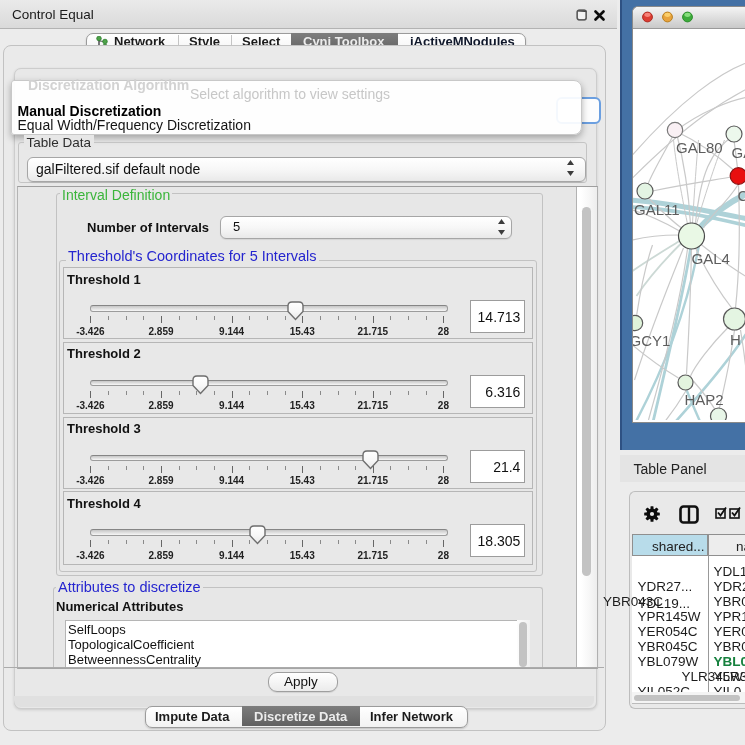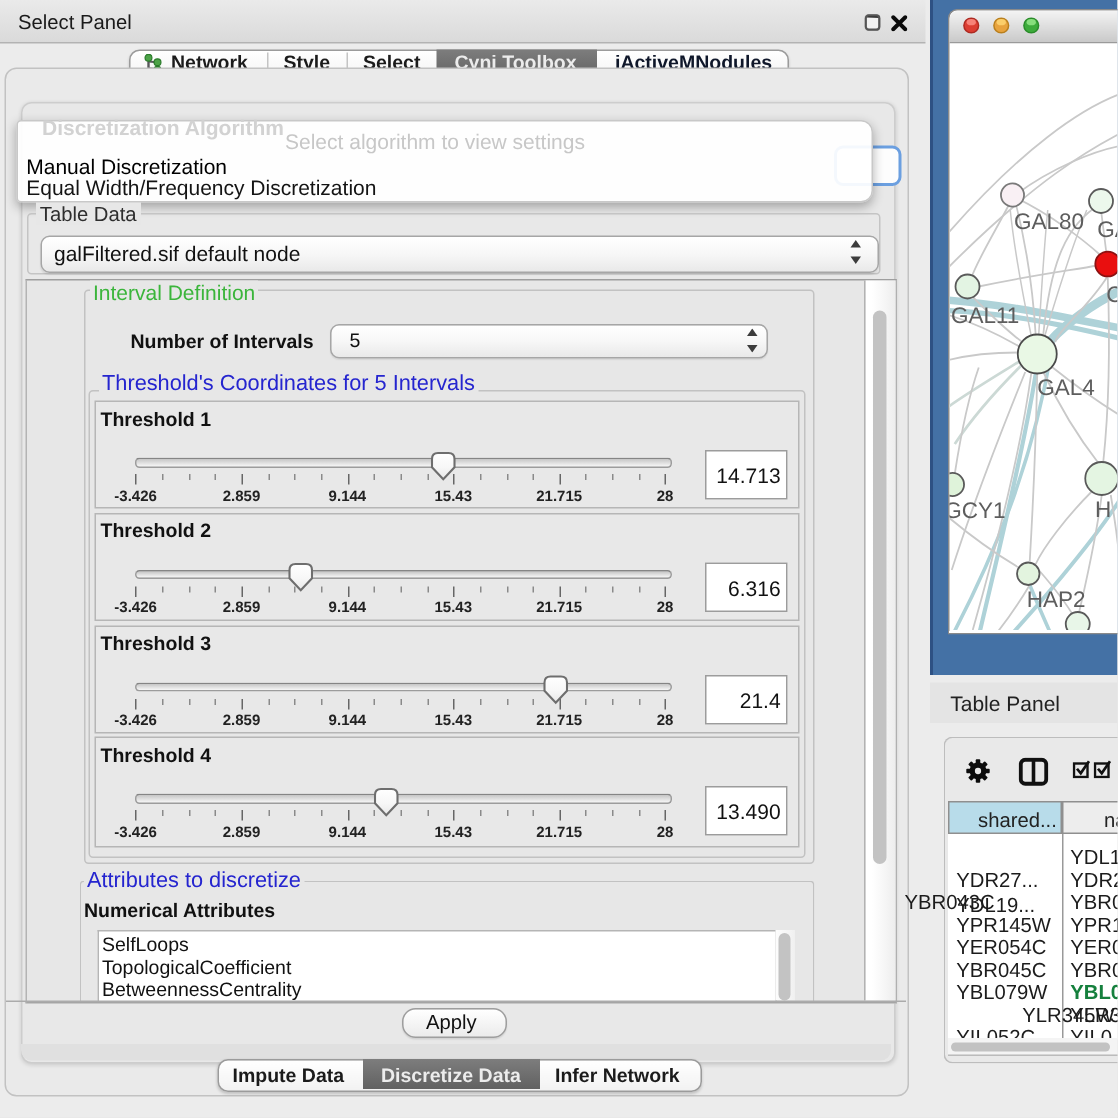--- a/index.html
+++ b/index.html
@@ -9,21 +9,21 @@
   .ab{position:absolute;}
   .txt{position:absolute;white-space:nowrap;}
   .combo{background:linear-gradient(#ffffff 0%,#f7f7f7 50%,#e9e9e9 100%);
        border:1px solid #a6a6a6;border-radius:6px;box-shadow:0 1px 1px rgba(0,0,0,0.08);}
 </style>
 </head>
 <body>
 
 <div class="ab" style="left:0;top:0;width:617px;height:28px;
      background:linear-gradient(#eaeaea,#dadada);border-bottom:1px solid #b3b3b3;"></div>
-<div class="txt" style="left:12px;top:7px;font-size:13.5px;color:#1a1a1a;">Select Panel</div>
+<div class="txt" style="left:12px;top:7px;font-size:13.5px;color:#1a1a1a;">Control Equal</div>
 <svg class="ab" style="left:576px;top:9px;" width="12" height="12" viewBox="0 0 12 12">
 <rect x="1.2" y="1.2" width="9" height="9.6" rx="2" fill="#f2f2f2" stroke="#8a8a8a" stroke-width="1.6"></rect>
 <path d="M2.4,1.4 L9.8,1.4 Q10.4,1.4 10.4,2 L10.4,3 L2,2.6 Z" fill="#333"></path>
 <rect x="1.2" y="1.2" width="9" height="9.6" rx="2" fill="none" stroke="#555" stroke-width="1.2"></rect>
 </svg>
 <svg class="ab" style="left:594px;top:10px;" width="11" height="11" viewBox="0 0 11 11">
 <path d="M1.5,1.5 L9.5,9.5 M9.5,1.5 L1.5,9.5" stroke="#0a0a0a" stroke-width="2.6" stroke-linecap="round"></path>
 </svg>
 
 <div class="ab" style="left:86px;top:33px;width:438px;height:20px;
@@ -56,21 +56,21 @@
 
 <div class="txt" style="left:28px;top:77px;font-size:14px;font-weight:bold;color:#d2d2d2;z-index:5;">Discretization Algorithm</div>
 
 <div class="ab" style="left:556px;top:97px;width:41px;height:23px;border-radius:6px;
      border:2.5px solid #6b9fe0;background:#fdfdfd;"></div>
 
 <div class="ab" style="left:10.5px;top:79.5px;width:569px;height:53px;
      background:rgba(255,255,255,0.93);border:1px solid #c8c8c8;border-radius:3px 8px 8px 3px;
      box-shadow:0 3px 7px rgba(0,0,0,0.3);"></div>
 <div class="txt" style="left:190px;top:85.5px;font-size:14px;color:#c7c7c7;z-index:5;">Select algorithm to view settings</div>
-<div class="txt" style="left:17.5px;top:102.5px;font-size:14px;font-weight:normal;color:#000;">Manual Discretization</div>
+<div class="txt" style="left:17.5px;top:102.5px;font-size:14px;font-weight:bold;color:#000;">Manual Discretization</div>
 <div class="txt" style="left:17.5px;top:117px;font-size:14px;color:#141414;">Equal Width/Frequency Discretization</div>
 
 <div class="ab" style="left:17.5px;top:141.5px;width:567px;height:39.5px;
      border:1px solid #c4c4c4;border-radius:3px;"></div>
 <div class="txt" style="left:23.5px;top:135px;font-size:13.5px;color:#2e2e2e;background:#e7e7e7;padding:0 3px;">Table Data</div>
 <div class="ab combo" style="left:26.5px;top:156.5px;width:557px;height:23px;"></div>
 <div class="txt" style="left:36px;top:160.5px;font-size:14px;color:#111;">galFiltered.sif default node</div>
 <svg class="ab" style="left:566px;top:160px;" width="9" height="16" viewBox="0 0 9 16">
   <path d="M4.5,0 L8,5 L1,5 Z" fill="#3c3c3c"></path>
   <path d="M4.5,16 L8,11 L1,11 Z" fill="#3c3c3c"></path>
@@ -256,21 +256,21 @@
 <defs>
       <linearGradient id="thg491" x1="0" y1="0" x2="0" y2="1">
         <stop offset="0" stop-color="#ffffff"></stop>
         <stop offset="0.55" stop-color="#f7f7f7"></stop>
         <stop offset="1" stop-color="#e8e8e8"></stop>
       </linearGradient>
     </defs>
 <path d="M1,5 Q1,1 5,1 L12,1 Q16,1 16,5 L16,10.5 L8.5,18.5 L1,10.5 Z" fill="url(#thg491)" stroke="#6e6e6e" stroke-width="1.4"></path>
   </svg>
 <div class="ab" style="left:470.4px;top:524.4px;width:54.5px;height:33px;background:#fff;border:1px solid #9c9c9c;box-sizing:border-box;"></div>
-<div class="txt" style="left:470.4px;top:533.4px;width:50px;text-align:right;font-size:14px;color:#111;">13.490</div>
+<div class="txt" style="left:470.4px;top:533.4px;width:50px;text-align:right;font-size:14px;color:#111;">18.305</div>
 
 <div class="ab" style="left:52.6px;top:586.5px;width:488.5px;height:80px;border:1px solid #c2c2c2;border-top-left-radius:3px;border-top-right-radius:3px;border-bottom:none;"></div>
 <div class="txt" style="left:56px;top:578.5px;font-size:14.5px;color:#2525cf;background:#e7e7e7;padding:0 2px;">Attributes to discretize</div>
 <div class="txt" style="left:56px;top:598.5px;font-size:13px;font-weight:bold;color:#111;">Numerical Attributes</div>
 <div class="ab" style="left:64.5px;top:619.5px;width:451.5px;height:47px;background:#fff;border:1px solid #b5b5b5;border-bottom:none;"></div>
 <div class="txt" style="left:68px;top:621.5px;font-size:13px;color:#111;">SelfLoops</div>
 <div class="txt" style="left:68px;top:636.5px;font-size:13px;color:#111;">TopologicalCoefficient</div>
 <div class="txt" style="left:68px;top:651.5px;font-size:13px;color:#111;">BetweennessCentrality</div>
 <div class="ab" style="left:517px;top:620px;width:13px;height:46.5px;background:linear-gradient(to right,#fdfdfd,#f0f0f0);"></div>
 <div class="ab" style="left:518.5px;top:622px;width:8px;height:44.5px;background:#c3c3c3;border-radius:4px;"></div>

